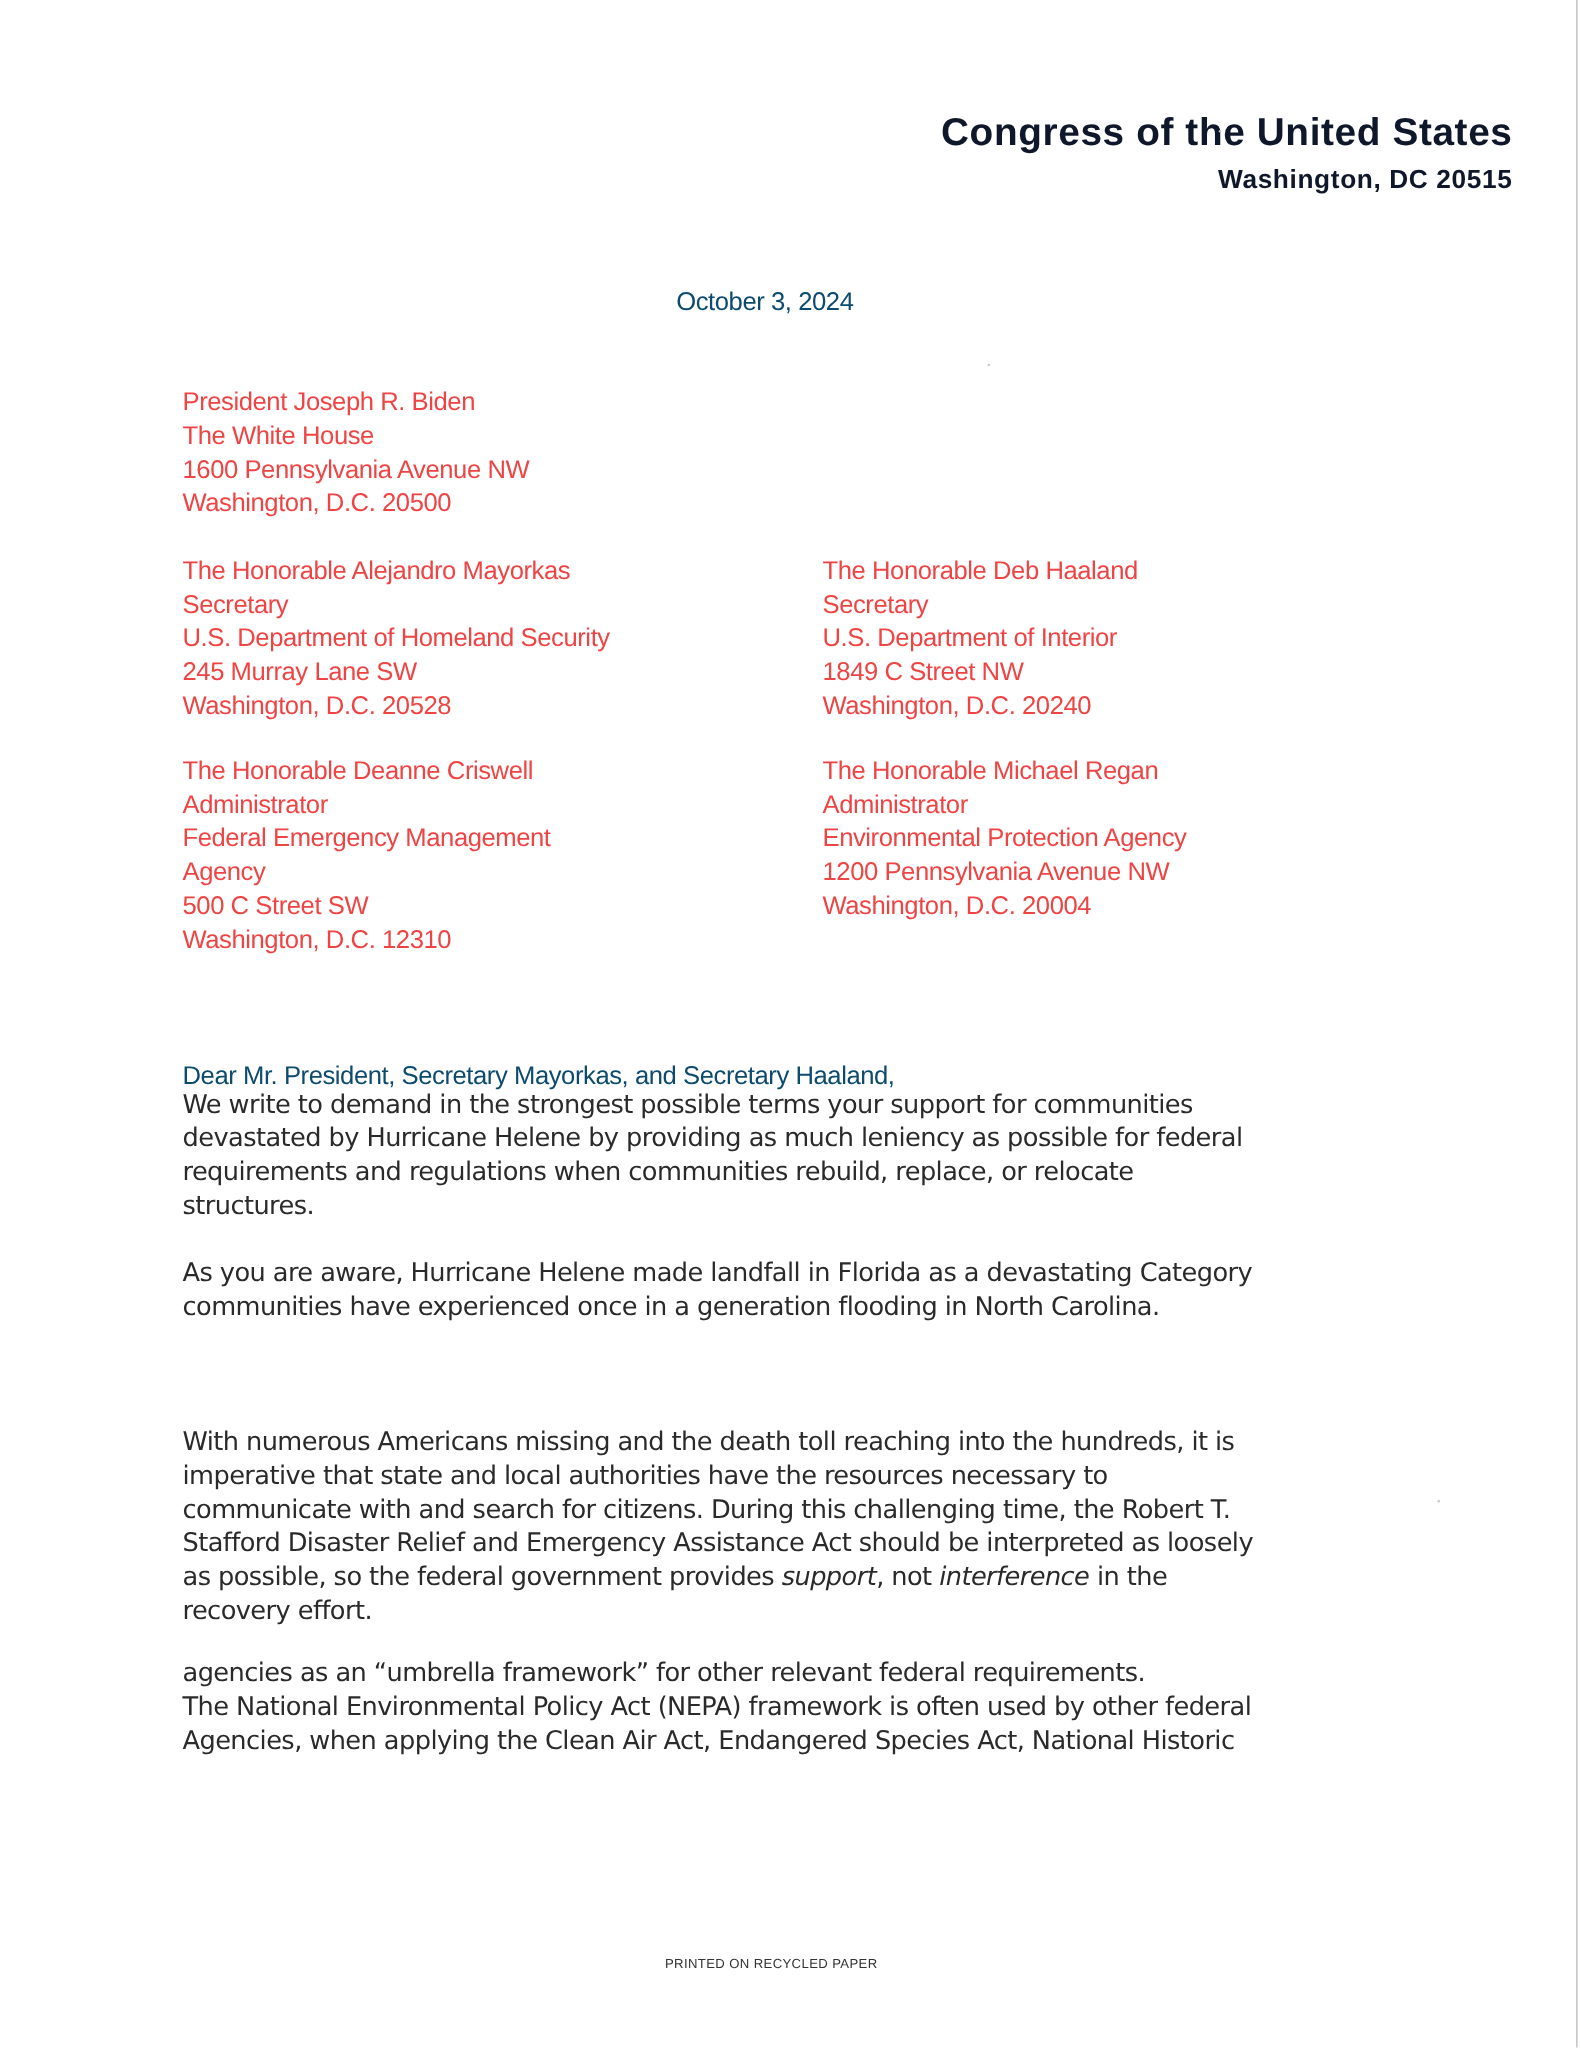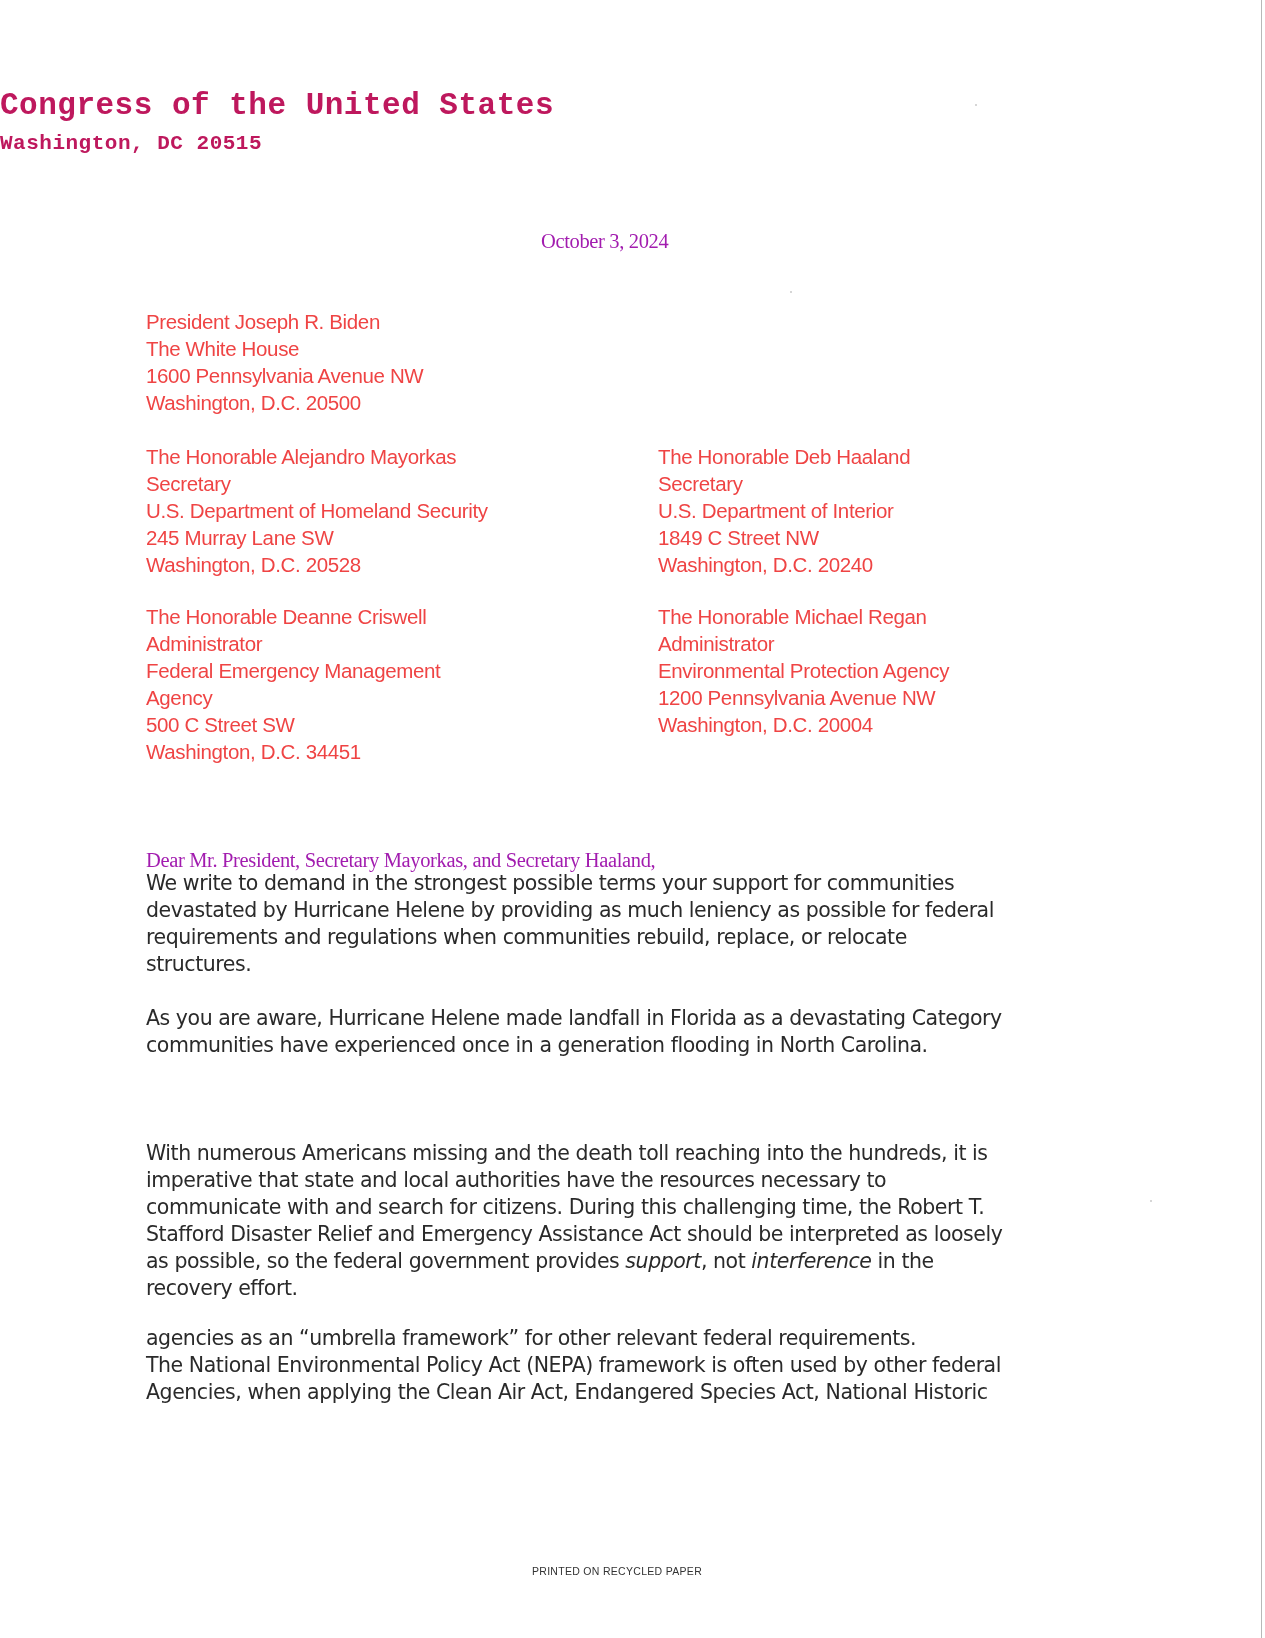--- a/index.html
+++ b/index.html
@@ -1,23 +1,23 @@
 <!DOCTYPE html>
 <html><head>
 <meta charset="utf-8">
 <style>
   html, body { margin: 0; padding: 0; background: #ffffff; }
   body { width: 1265px; height: 1638px; position: relative; overflow: hidden; }
   .page { position: absolute; left: 0; top: 0; width: 1265px; height: 1638px; background: #ffffff; }
   .edge-line { position: absolute; left: 1261px; top: 0; width: 1px; height: 1638px; background: #b8b8b8; }
-  .letterhead { position: absolute; left: 0; width: 1210px; text-align: left; color: #be185d;
-    font-family: Liberation Mono, monospace; font-weight: bold; }
+  .letterhead { position: absolute; left: 0; width: 1210px; text-align: right; color: #0f172a;
+    font-family: Liberation Sans, sans-serif; font-weight: bold; }
   .lh-title { top: 88px; font-size: 31px; letter-spacing: 0.5px; }
   .lh-sub { top: 132px; font-size: 21px; letter-spacing: 0.5px; }
-  .txt { position: absolute; font-family: Liberation Serif, serif; font-size: 20.5px; color: #a21caf;
+  .txt { position: absolute; font-family: Liberation Sans, sans-serif; font-size: 20.5px; color: #0c4a6e;
     white-space: nowrap; letter-spacing: -0.35px; line-height: 27px; }
   .date { left: 541px; top: 228px; }
   .block { position: absolute; font-family: Liberation Sans, sans-serif; font-size: 20.5px; color: #ef4444;
     line-height: 27px; letter-spacing: -0.35px; white-space: nowrap; }
   .block div { height: 27px; }
   .para { position: absolute; left: 146px; font-family: "DejaVu Sans", sans-serif; font-size: 20.5px;
     color: #2a2a2a; line-height: 27px; letter-spacing: -0.45px; white-space: nowrap; }
   .para div { height: 27px; }
   .footer { position: absolute; top: 1565px; left: 0; width: 1210px; text-align: center;
     font-family: "Liberation Sans", sans-serif; font-size: 10.5px; color: #333; letter-spacing: 0.3px; margin-left: 12px; }
@@ -48,21 +48,21 @@
     <div>U.S. Department of Homeland Security</div>
     <div>245 Murray Lane SW</div>
     <div>Washington, D.C. 20528</div>
   </div>
   <div class="block" style="left:146px; top:603px;">
     <div>The Honorable Deanne Criswell</div>
     <div>Administrator</div>
     <div>Federal Emergency Management</div>
     <div>Agency</div>
     <div>500 C Street SW</div>
-    <div>Washington, D.C.  34451</div>
+    <div>Washington, D.C.  12310</div>
   </div>
 
   <div class="block" style="left:658px; top:443px;">
     <div>The Honorable Deb Haaland</div>
     <div>Secretary</div>
     <div>U.S. Department of Interior</div>
     <div>1849 C Street NW</div>
     <div>Washington, D.C. 20240</div>
   </div>
   <div class="block" style="left:658px; top:603px;">

